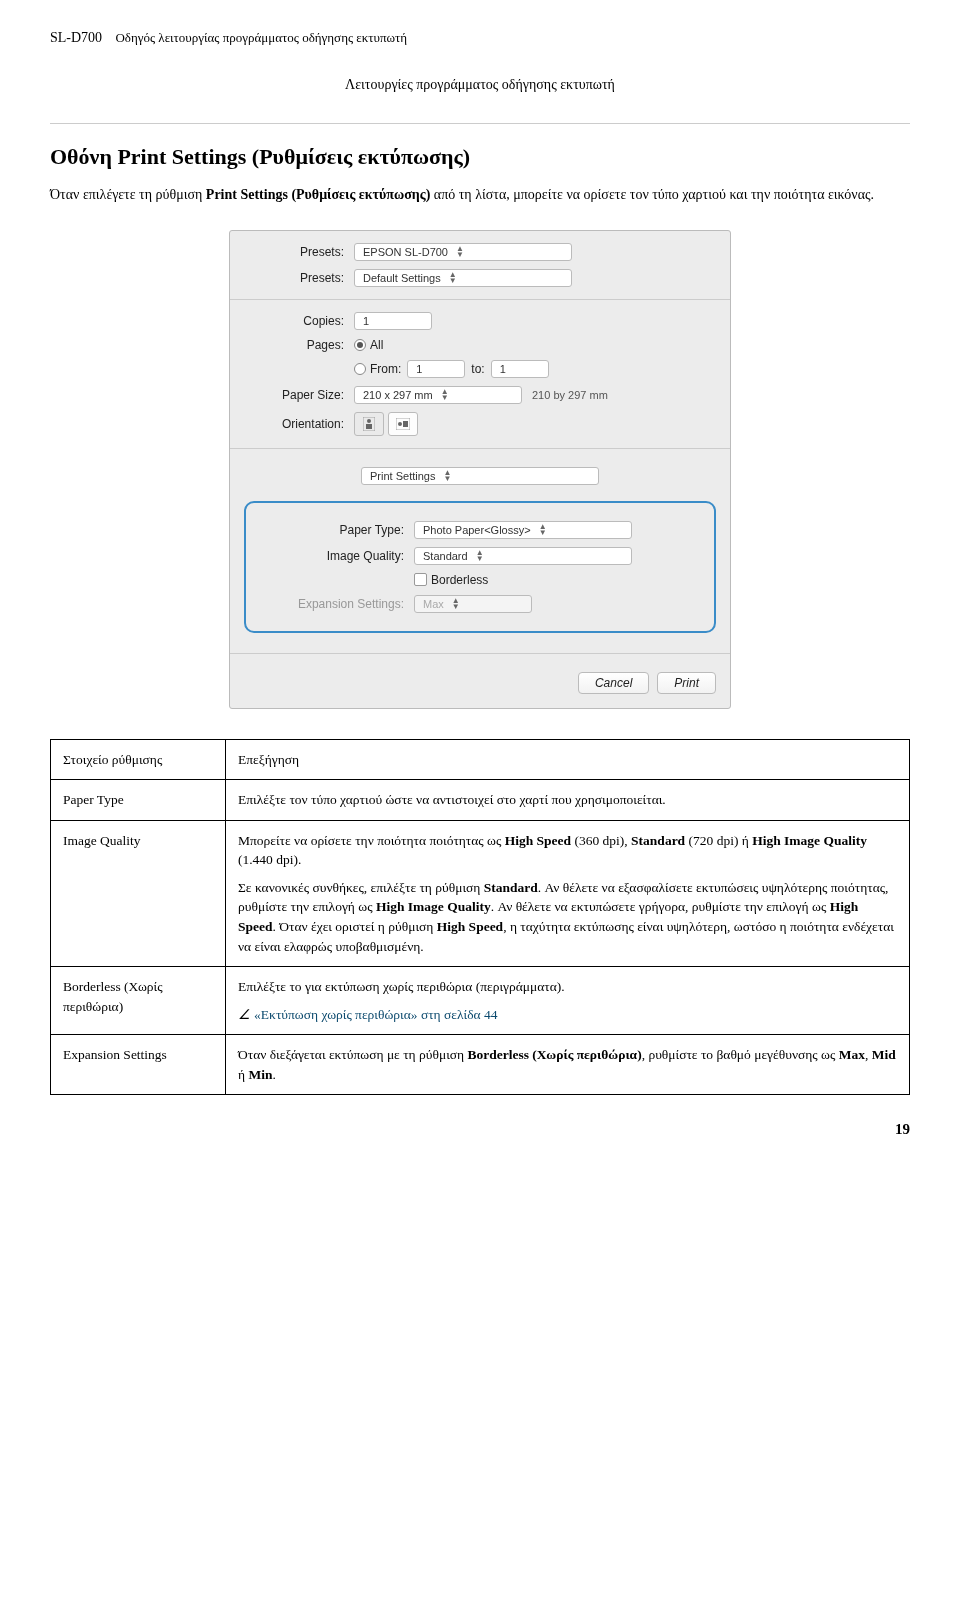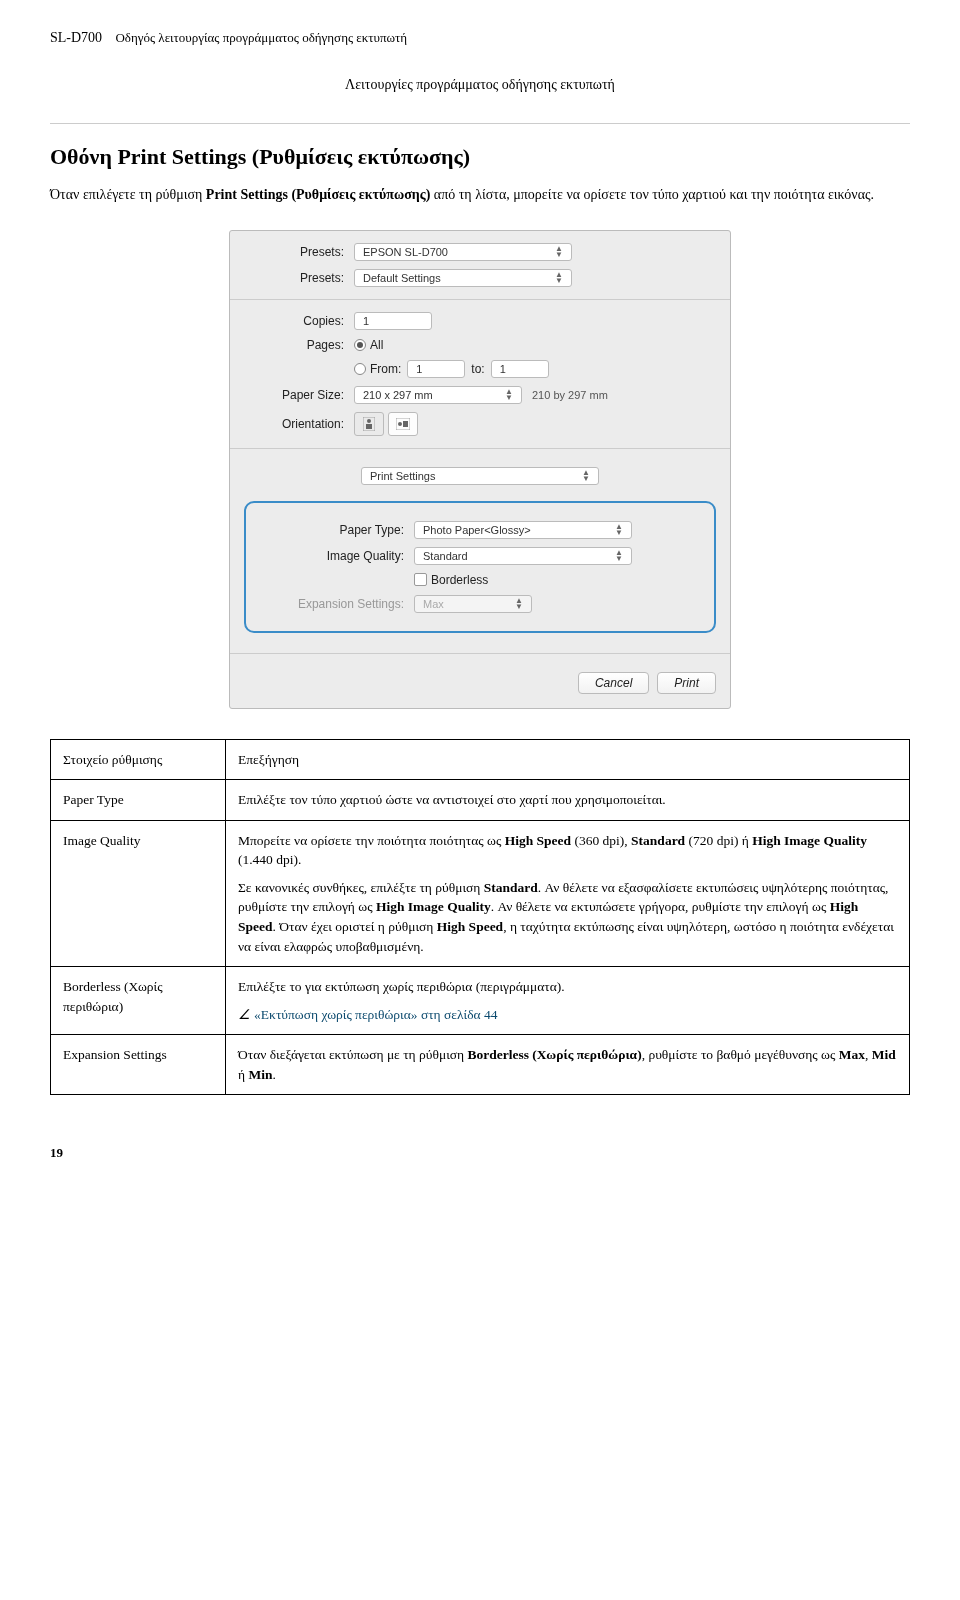--- a/index.html
+++ b/index.html
@@ -69,21 +69,21 @@
   .dialog .sel, .dialog .inp {
     background: #fff;
     border: 1px solid #bbb;
     border-radius: 3px;
     padding: 2px 8px;
     font-size: 11px;
     color: #333;
     position: relative;
     display: inline-flex;
     align-items: center;
-    justify-content: space-between;
+    justify-content: flex-start;
   }
   .dialog .sel { width: 200px; }
   .dialog .sel .arrows {
     font-size: 8px;
     color: #666;
     margin-left: 8px;
     line-height: 0.7;
   }
   .dialog .inp { width: 60px; }
   .dialog .inp-sm { width: 40px; }
@@ -184,24 +184,24 @@
   table.settings .link { color: #0c4a6e; }
   table.settings .hand-icon {
     display: inline-block;
     margin-right: 4px;
     font-style: italic;
   }
   table.settings p { margin: 0 0 8px 0; }
   table.settings p:last-child { margin-bottom:0; }
 
   .page-num {
-    text-align: left;
+    text-align: right;
     font-weight: bold;
-    margin-top: 50px;
-    font-size: 13px;
+    margin-top: 26px;
+    font-size: 15px;
   }
 </style>
 </head>
 <body>
 
 <div class="header-line">
   <span class="header-product">SL-D700</span>
   <span>Οδηγός λειτουργίας προγράμματος οδήγησης εκτυπωτή</span>
 </div>
 <div class="header-center">Λειτουργίες προγράμματος οδήγησης εκτυπωτή</div>

